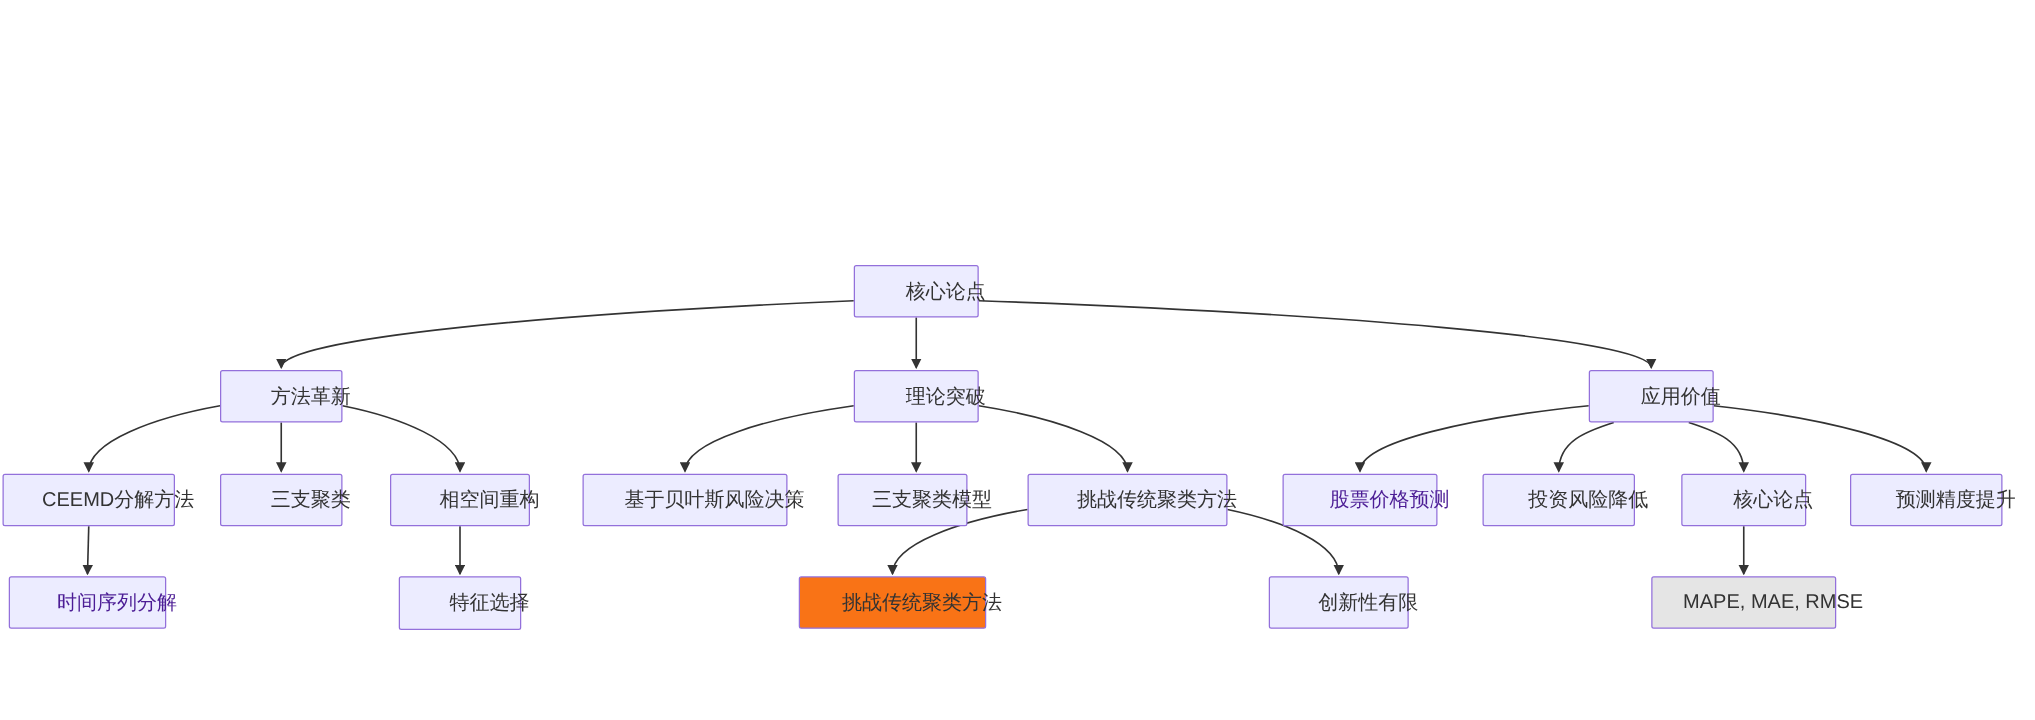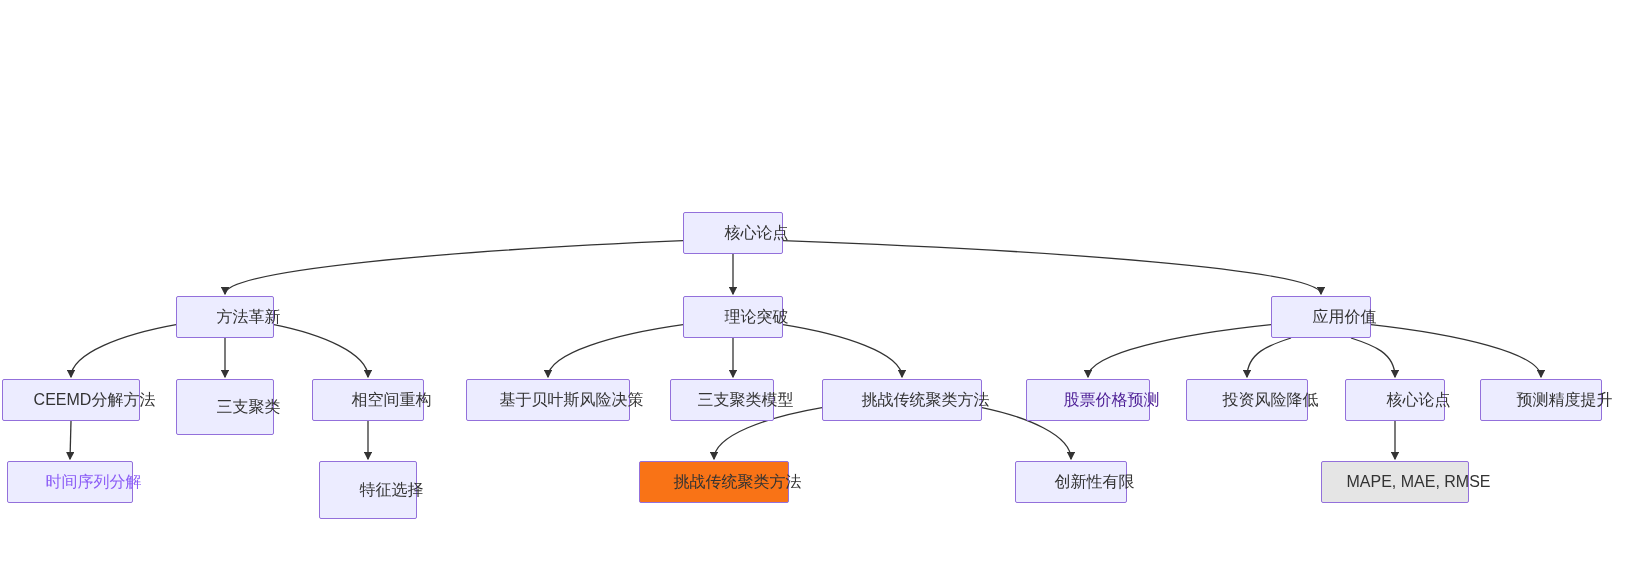--- a/index.html
+++ b/index.html
@@ -88,21 +88,21 @@
       </div>
       <div class="node" style="left: 683px; top: 296px; width: 100px; height: 42px; background: rgb(236, 236, 255); border-color: rgb(147, 112, 219); color: rgb(51, 51, 51);">
         <span class="node-label">理论突破</span>
       </div>
       <div class="node" style="left: 1271px; top: 296px; width: 100px; height: 42px; background: rgb(236, 236, 255); border-color: rgb(147, 112, 219); color: rgb(51, 51, 51);">
         <span class="node-label">应用价值</span>
       </div>
       <div class="node" style="left: 2px; top: 379px; width: 138px; height: 42px; background: rgb(236, 236, 255); border-color: rgb(147, 112, 219); color: rgb(51, 51, 51);">
         <span class="node-label">CEEMD分解方法</span>
       </div>
-      <div class="node" style="left: 176px; top: 379px; width: 98px; height: 56px; background: rgb(236, 236, 255); border-color: rgb(147, 112, 219); color: rgb(51, 51, 51);">
+      <div class="node" style="left: 176px; top: 379px; width: 98px; height: 42px; background: rgb(236, 236, 255); border-color: rgb(147, 112, 219); color: rgb(51, 51, 51);">
         <span class="node-label">三支聚类</span>
       </div>
       <div class="node" style="left: 312px; top: 379px; width: 112px; height: 42px; background: rgb(236, 236, 255); border-color: rgb(147, 112, 219); color: rgb(51, 51, 51); text-align: right;">
         <span class="node-label">相空间重构</span>
       </div>
       <div class="node" style="left: 466px; top: 379px; width: 164px; height: 42px; background: rgb(236, 236, 255); border-color: rgb(147, 112, 219); color: rgb(51, 51, 51);">
         <span class="node-label">基于贝叶斯风险决策</span>
       </div>
       <div class="node" style="left: 670px; top: 379px; width: 104px; height: 42px; background: rgb(236, 236, 255); border-color: rgb(147, 112, 219); color: rgb(51, 51, 51);">
         <span class="node-label">三支聚类模型</span>
@@ -115,24 +115,24 @@
       </div>
       <div class="node" style="left: 1186px; top: 379px; width: 122px; height: 42px; background: rgb(236, 236, 255); border-color: rgb(147, 112, 219); color: rgb(51, 51, 51);">
         <span class="node-label">投资风险降低</span>
       </div>
       <div class="node" style="left: 1345px; top: 379px; width: 100px; height: 42px; background: rgb(236, 236, 255); border-color: rgb(147, 112, 219); color: rgb(51, 51, 51);">
         <span class="node-label">核心论点</span>
       </div>
       <div class="node" style="left: 1480px; top: 379px; width: 122px; height: 42px; background: rgb(236, 236, 255); border-color: rgb(147, 112, 219); color: rgb(51, 51, 51);">
         <span class="node-label">预测精度提升</span>
       </div>
-      <div class="node" style="left: 7px; top: 461px; width: 126px; height: 42px; background: rgb(236, 236, 255); border-color: rgb(147, 112, 219); color: #8b5cf6;">
+      <div class="node" style="left: 7px; top: 461px; width: 126px; height: 42px; background: rgb(236, 236, 255); border-color: rgb(147, 112, 219); color: #4c1d95;">
         <span class="node-label">时间序列分解</span>
       </div>
-      <div class="node" style="left: 319px; top: 461px; width: 98px; height: 58px; background: rgb(236, 236, 255); border-color: rgb(147, 112, 219); color: rgb(51, 51, 51);">
+      <div class="node" style="left: 319px; top: 461px; width: 98px; height: 43px; background: rgb(236, 236, 255); border-color: rgb(147, 112, 219); color: rgb(51, 51, 51);">
         <span class="node-label">特征选择</span>
       </div>
       <div class="node" style="left: 639px; top: 461px; width: 150px; height: 42px; background: #f97316; border-color: rgb(147, 112, 219); color: rgb(51, 51, 51); text-align: right;">
         <span class="node-label">挑战传统聚类方法</span>
       </div>
       <div class="node" style="left: 1015px; top: 461px; width: 112px; height: 42px; background: rgb(236, 236, 255); border-color: rgb(147, 112, 219); color: rgb(51, 51, 51);">
         <span class="node-label">创新性有限</span>
       </div>
       <div class="node" style="left: 1321px; top: 461px; width: 148px; height: 42px; background: #e5e5e5; border-color: rgb(147, 112, 219); color: rgb(51, 51, 51);">
         <span class="node-label">MAPE, MAE, RMSE</span>

